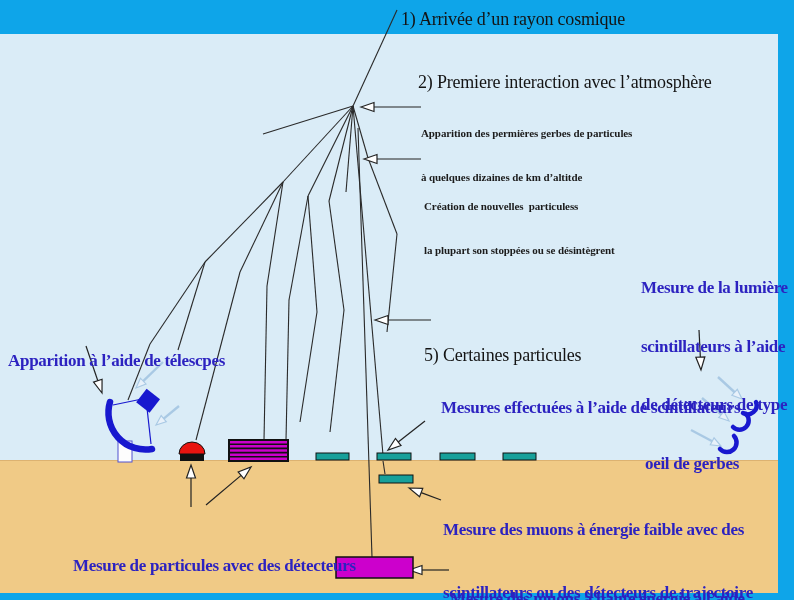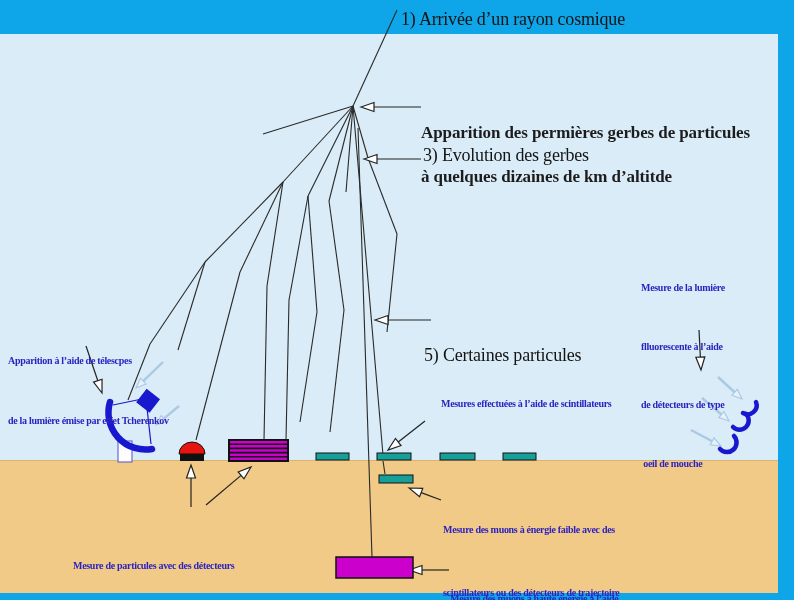--- a/index.html
+++ b/index.html
@@ -4,22 +4,22 @@
 <style>
   html,body{margin:0;padding:0;background:#ffffff;}
   .scene{position:relative;width:794px;height:600px;overflow:hidden;
          font-family:Liberation Serif, serif;background:#0ea5e9;}
   .sky{position:absolute;left:0;top:34px;width:778px;height:426px;background:#daecf7;}
   .ground{position:absolute;left:0;top:460px;width:778px;height:132px;background:#f0ca86;
           border-top:1px solid #dcb271;}
   svg.overlay{position:absolute;left:0;top:0;width:794px;height:600px;}
   .t{position:absolute;white-space:pre;}
   .head{font-size:18px;color:#141414;letter-spacing:-0.2px;}
-  .sub{font-size:17px;font-weight:700;color:#1c1c1c;line-height:14.5px;letter-spacing:-0.1px;}
-  .blue{font-size:10px;font-weight:700;color:#2c22c0;letter-spacing:-0.3px;}
+  .sub{font-size:11px;font-weight:700;color:#1c1c1c;line-height:14.5px;letter-spacing:-0.1px;}
+  .blue{font-size:17px;font-weight:700;color:#2c22c0;letter-spacing:-0.3px;}
   .title1{left:401px;top:9px;}
   .h2{left:418px;top:72px;}
   .sub2{left:421px;top:97px;}
   .h3{left:423px;top:145px;}
   .sub3{left:424px;top:170px;}
   .h4{left:424px;top:290px;line-height:26px;}
   .obs{left:8px;top:311px;line-height:20px;}
   .fluo{left:641px;top:239px;line-height:19.5px;}
   .scint{left:396px;top:398px;padding-left:45px;}
   .weak{left:443px;top:477px;line-height:21px;}
@@ -118,41 +118,44 @@
         <rect x="377" y="453" width="34" height="7" fill="#17a09a" stroke="#111111" stroke-width="1"></rect>
         <rect x="440" y="453" width="35" height="7" fill="#17a09a" stroke="#111111" stroke-width="1"></rect>
         <rect x="503" y="453" width="33" height="7" fill="#17a09a" stroke="#111111" stroke-width="1"></rect>
         <rect x="379" y="475" width="34" height="8" fill="#17a09a" stroke="#111111" stroke-width="1"></rect>
         <rect x="336" y="557" width="77" height="21" fill="#cc00cc" stroke="#111111" stroke-width="1.5"></rect>
       </g>
     </svg>
 
   <div class="t head title1">1) Arrivée d’un rayon cosmique</div>
 
+  <div class="t head h2">2) Premiere interaction avec l’atmosphère</div>
   <div class="t sub sub2">
     <div>Apparition des permières gerbes de particules</div>
     <div>à quelques dizaines de km d’altitde</div>
   </div>
 
-  <div class="t head h3">3) Evolution des gerbes</div>
+  <div class="t sub sub3">
+    <div>Création de nouvelles  particuless</div>
+    <div>la plupart son stoppées ou se désintègrent</div>
+  </div>
 
   <div class="t head h4">
     <div>5) Certaines particules</div>
   </div>
 
   <div class="t blue obs">
     <div>Apparition à l’aide de télescpes</div>
-    <div>de la lumière émise par effet Tcherenkov</div>
   </div>
 
   <div class="t blue fluo">
     <div>Mesure de la lumière</div>
-    <div>flluorescente à l’aide</div>
+    <div>scintillateurs à l’aide</div>
     <div>de détecteurs de type</div>
-    <div> oeil de mouche</div>
+    <div> oeil de gerbes</div>
   </div>
 
   <div class="t blue scint">Mesures effectuées à l’aide de scintillateurs</div>
 
   <div class="t blue weak">
     <div>Mesure des muons à énergie faible avec des</div>
     <div>scintillateurs ou des détecteurs de trajectoire</div>
   </div>
 
   <div class="t blue deep">

